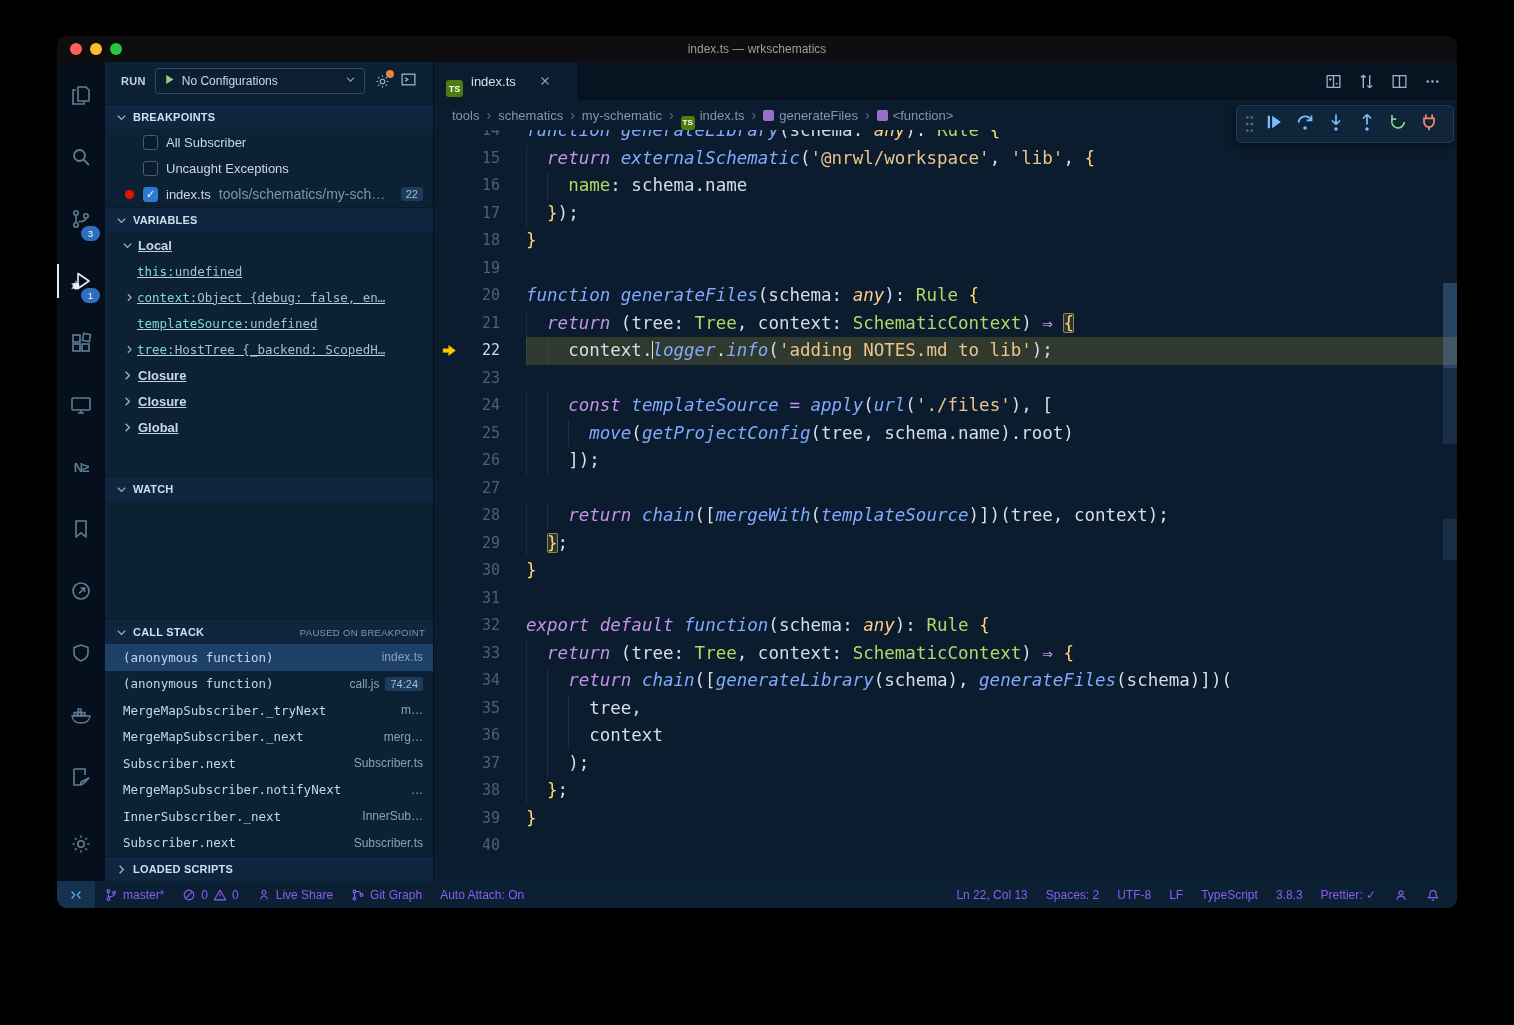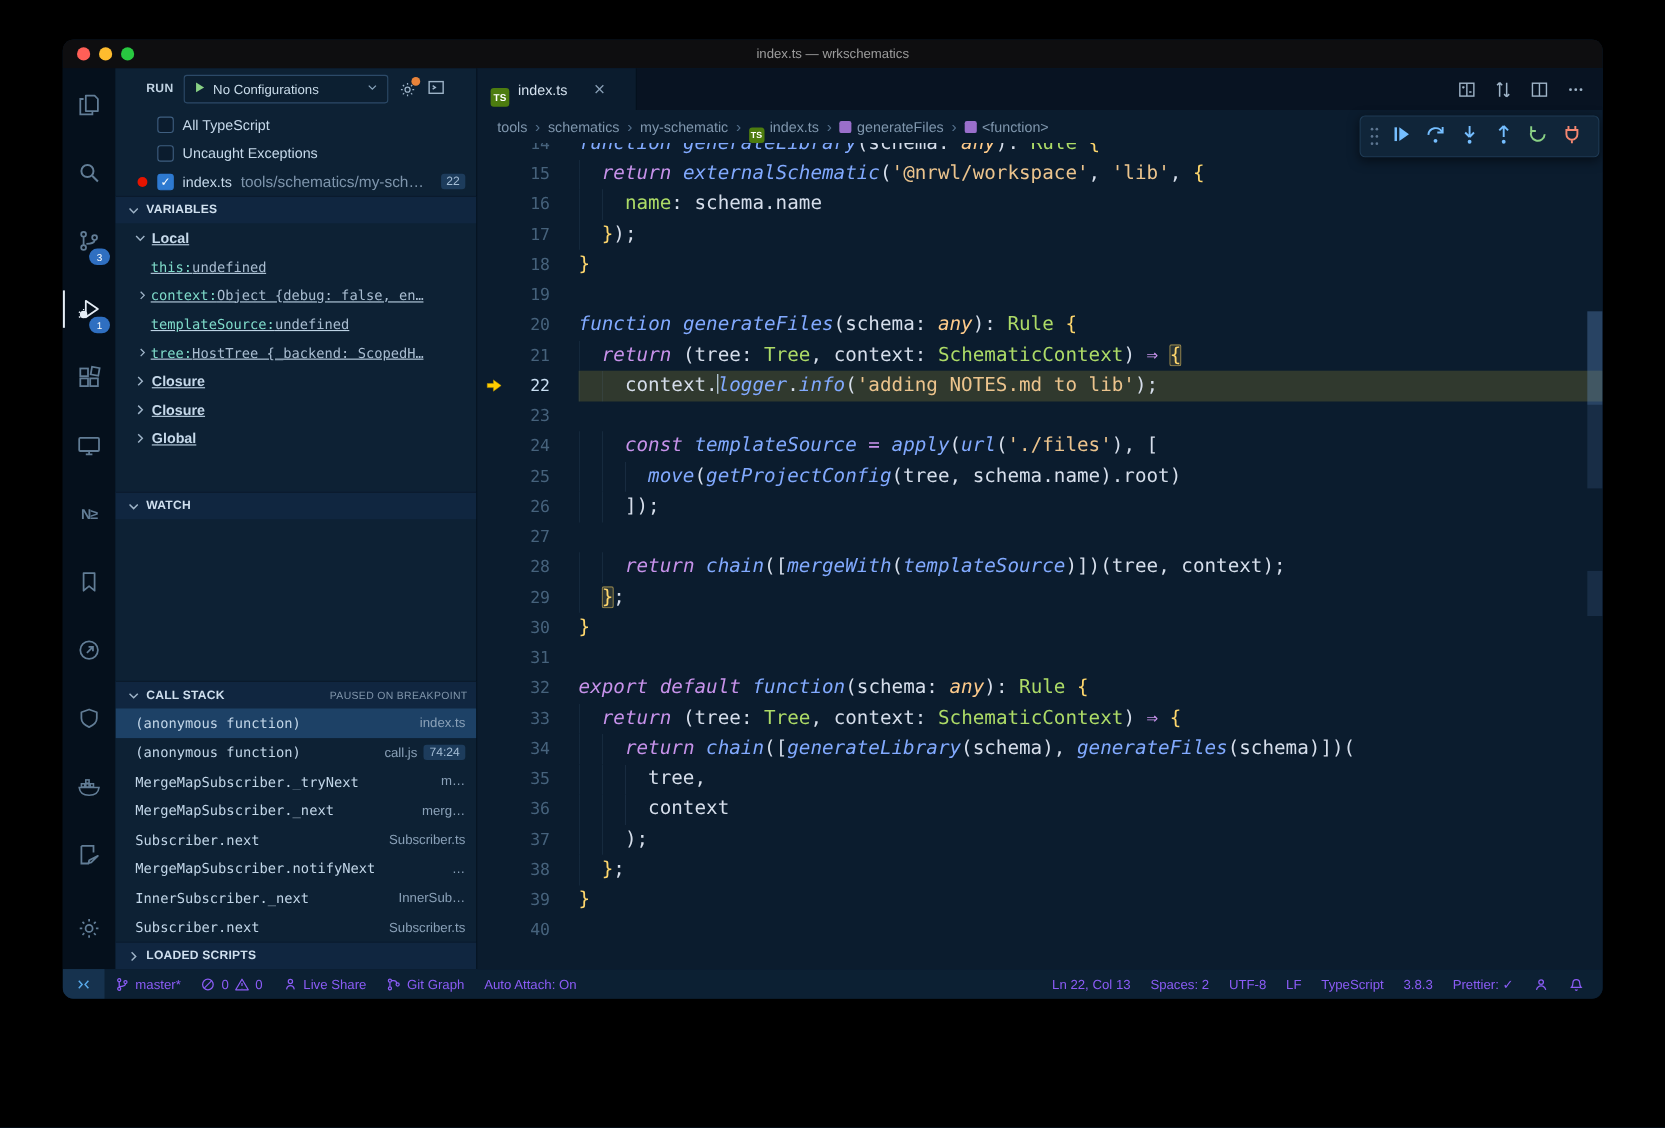--- a/index.html
+++ b/index.html
@@ -15,21 +15,21 @@
   
   .activitybar{width:48px;background:#05101c;display:flex;flex-direction:column;justify-content:space-between;padding:2px 0 6px 0;}
   .ab-item{position:relative;height:62px;display:flex;align-items:center;justify-content:center;color:#627d96;cursor:pointer;}
   .ab-item.active{color:#e6eef6;}
   .ab-item.active::before{content:'';position:absolute;left:0;top:14px;bottom:14px;width:2px;background:#e6eef6;}
   .ab-item .icon svg{width:24px;height:24px;display:block;}
   .ab-badge{position:absolute;right:5px;bottom:9px;background:#2f6fc1;color:#fff;font-size:9px;min-width:15px;height:15px;border-radius:8px;display:flex;align-items:center;justify-content:center;padding:0 2px;}
   .nx-text{font-size:13px;font-weight:bold;letter-spacing:-1px;}
   
   .sidebar{width:328px;background:#0d2134;display:flex;flex-direction:column;font-size:13px;color:#bcd2e4;min-height:0;overflow:hidden;border-right:1px solid #05101c;}
-  .sb-toolbar{flex:0 0 38px;display:flex;align-items:center;padding:0 28px;gap:9px;}
+  .sb-toolbar{flex:0 0 38px;display:flex;align-items:center;padding:0 16px;gap:9px;}
   .run-label{font-size:11px;font-weight:700;color:#c2d4e4;letter-spacing:.3px;}
   .config-dd{flex:1;display:flex;align-items:center;gap:6px;height:24px;border:1px solid #2c4a68;border-radius:3px;padding:0 7px;background:#0c1f31;font-size:12px;color:#c9dbe9;}
   .dd-play{color:#89d185}.dd-play svg{width:13px;height:13px}
   .dd-chev{margin-left:auto;color:#8aa5bd}.dd-chev svg{width:13px;height:13px}
   .sb-gear{color:#9db3c7;position:relative;display:inline-flex;}
   .sb-gear svg{width:17px;height:17px}
   .sb-gear .dot{position:absolute;right:-3px;top:-3px;width:8px;height:8px;border-radius:50%;background:#e8833a;}
   .sb-console{color:#9db3c7}.sb-console svg{width:17px;height:17px}
   .sec-head{flex:0 0 24px;display:flex;align-items:center;gap:4px;padding:0 8px;font-size:11px;font-weight:700;color:#cfdfee;background:#102640;border-top:1px solid #0a1a2b;letter-spacing:.2px;}
   .tw{width:16px;height:16px;color:#9fb4c8;display:inline-flex;align-items:center;justify-content:center;}
@@ -256,24 +256,32 @@
               <path d="M12 3.5v2.3M12 18.2v2.3M3.5 12h2.3M18.2 12h2.3M6 6l1.6 1.6M16.4 16.4L18 18M18 6l-1.6 1.6M7.6 16.4L6 18"></path>
             </svg>
             <i class="dot"></i>
           </span>
         <span class="sb-console" id="sb-console"><svg viewBox="0 0 16 16" fill="none" stroke="currentColor" stroke-width="1.2">
               <rect x="2" y="3" width="12" height="10"></rect>
               <path d="M5 6.5l2.3 1.5L5 9.5"></path>
             </svg></span>
       </div>
 
+      <div class="sec-head" style="margin-top:4px">
+        <span class="tw">
+            <svg viewBox="0 0 16 16" fill="none" stroke="currentColor" stroke-width="1.4">
+              <path d="M4 6l4 4 4-4"></path>
+            </svg>
+          </span>
+        <span>BREAKPOINTS</span>
+      </div>
       <div id="bp-list">
           <div class="bp-row">
             <span class="cb"></span>
-            <span class="bp-label">All TypeScript</span>
+            <span class="bp-label">All Subscriber</span>
           </div>
           <div class="bp-row">
             <span class="cb"></span>
             <span class="bp-label">Uncaught Exceptions</span>
           </div>
           <div class="bp-row">
             <span class="bp-dot"></span>
             <span class="cb checked"></span>
             <span class="bp-label">index.ts</span>
             <span class="bp-path">tools/schematics/my-sch…</span>

